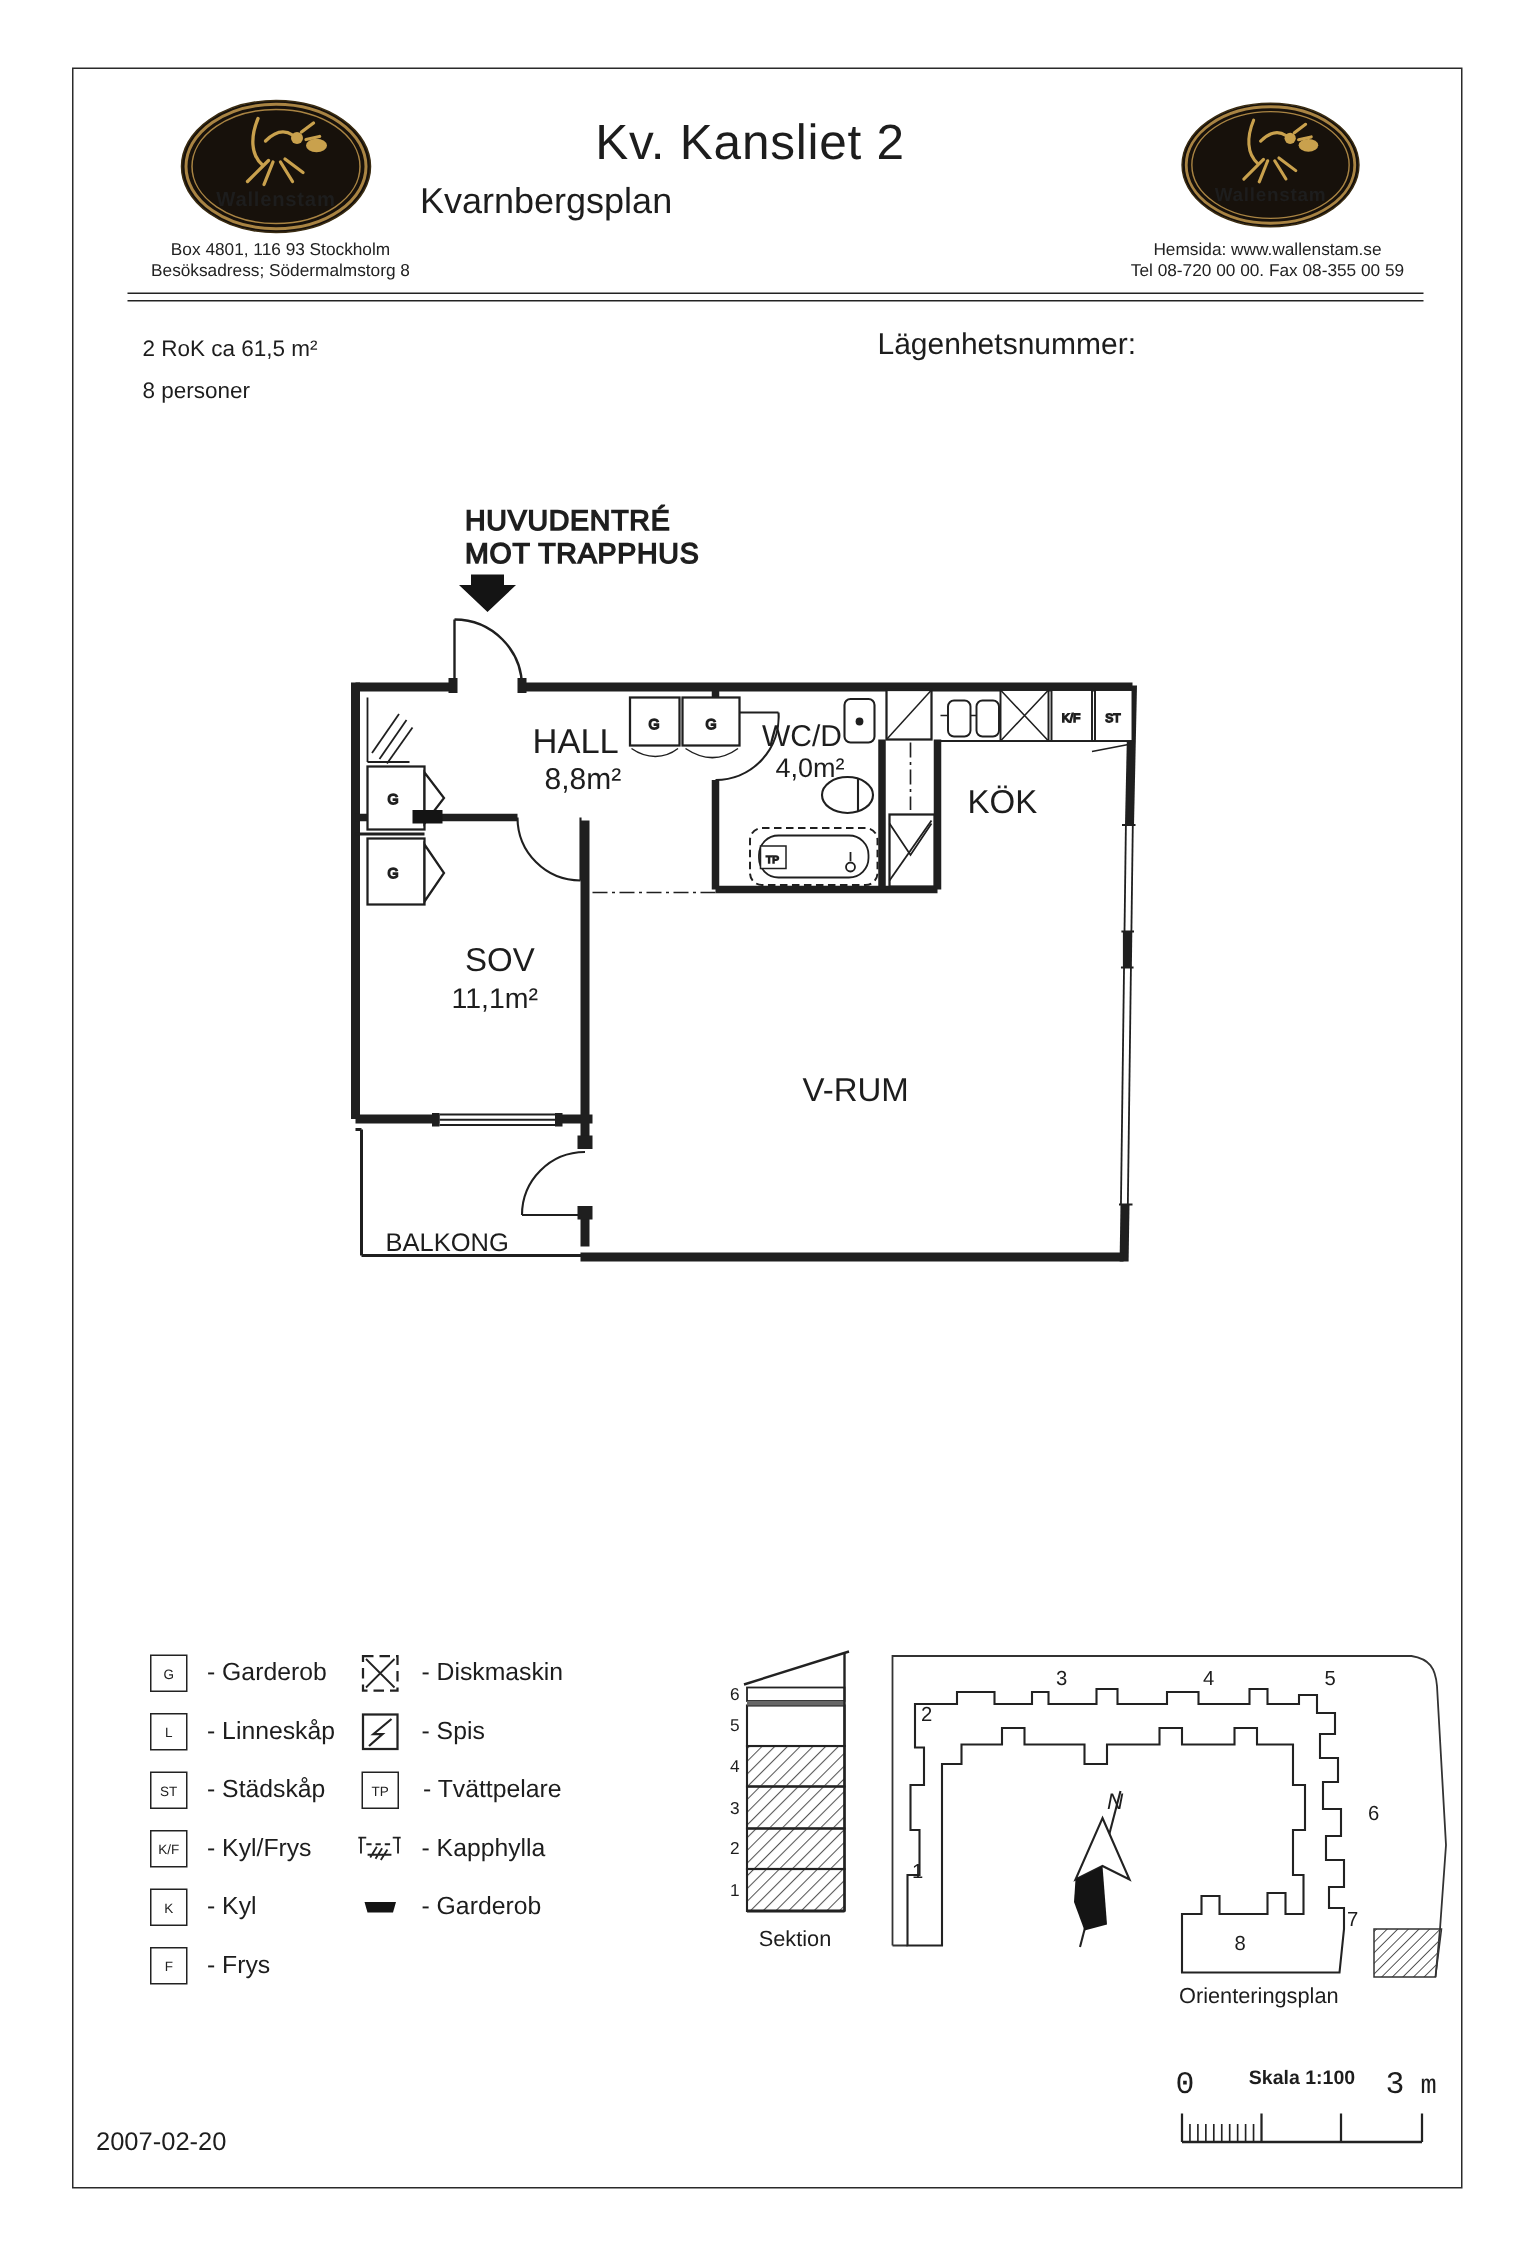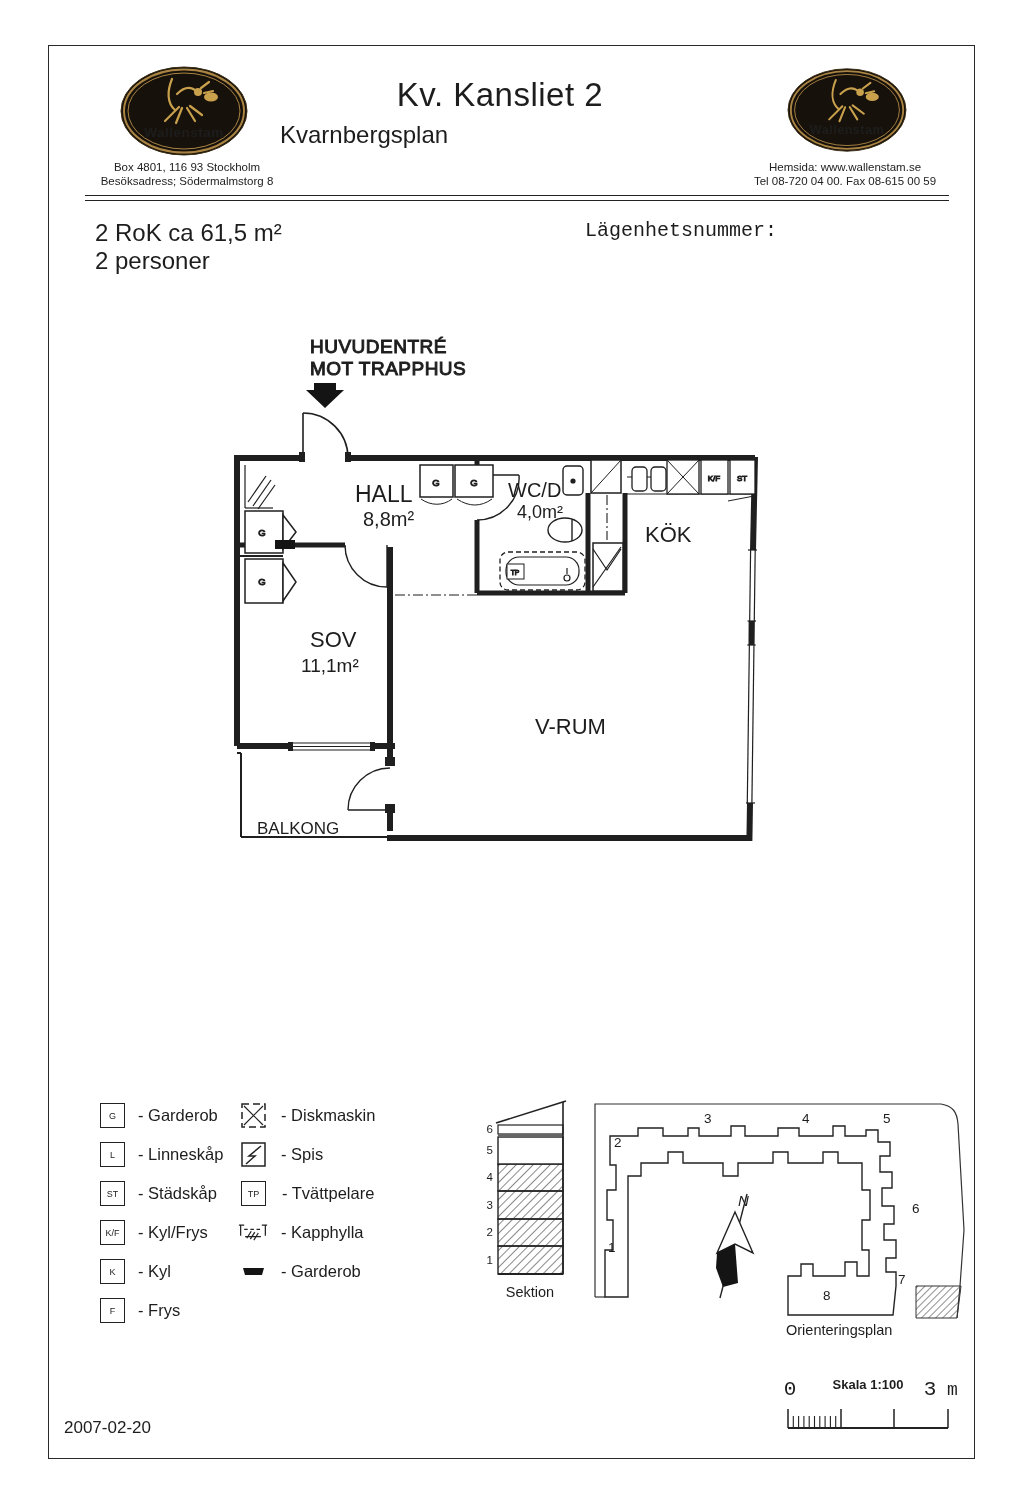--- a/index.html
+++ b/index.html
@@ -9,23 +9,23 @@
          border:1.6px solid #2a2a2a;}
   .abs{position:absolute;}
   
   #title{left:280px;top:76px;width:440px;text-align:center;font-size:33px;letter-spacing:.5px;}
   #subtitle{left:280px;top:121px;width:440px;text-align:left;font-size:24px;}
   .addr{font-size:11.5px;line-height:14px;text-align:center;color:#222;}
   #addr-left{left:62px;top:160px;width:250px;}
   #addr-right{left:735px;top:160px;width:220px;}
   #rule{left:85px;top:195px;width:864px;height:4px;border-top:1.6px solid #222;border-bottom:1.6px solid #222;}
   
-  .info{font-size:24px;line-height:28px;}
+  .info{font-size:15px;line-height:28px;}
   #apt-left{left:95px;top:219px;}
-  #apt-label{left:585px;top:219px;font-size:20px;font-family:Liberation Mono, monospace;}
+  #apt-label{left:585px;top:219px;font-size:20px;}
   #apt-nums{left:800px;top:219px;font-size:20px;line-height:28px;}
   
   .lrow{position:absolute;height:39px;display:flex;align-items:center;gap:13px;}
   .lbox{display:inline-flex;width:23px;height:23px;border:1.6px solid #222;
         align-items:center;justify-content:center;font-size:9px;color:#222;flex:none;}
   .licon{width:30px;display:flex;justify-content:center;flex:none;}
   .llabel{font-size:16.5px;color:#1d1d1d;white-space:nowrap;}
   
   #f-date{left:64px;top:1418px;font-size:17px;}
   #f-text{left:176px;top:1418px;font-size:17.2px;letter-spacing:.2px;}
@@ -79,28 +79,28 @@
       <path d="M83,24 L91,18"></path>
         <path d="M86,29 L95,27"></path>
     </g>
     <circle cx="80" cy="28" r="4" fill="#c9a14d"></circle>
     <ellipse cx="93" cy="33" rx="7" ry="4.5" fill="#c9a14d"></ellipse>
     <text x="66" y="73" text-anchor="middle" font-size="13.5" font-weight="bold" fill="#c9a14d" letter-spacing="0.5">Wallenstam</text>
   </svg>
 
   <div class="abs addr" id="addr-right">
     <div>Hemsida: www.wallenstam.se</div>
-    <div>Tel 08-720 04 00. Fax 08-615 00 59</div>
+    <div>Tel 08-720 00 00. Fax 08-355 00 59</div>
   </div>
 
   <div class="abs" id="rule"></div>
 
   <div class="abs info" id="apt-left">
     <div>2 RoK ca 61,5 m²</div>
-    <div>2 personer</div>
+    <div>8 personer</div>
   </div>
   <div class="abs" id="apt-label">Lägenhetsnummer:</div>
 
   <svg class="abs" style="left:215px;top:325px" width="560" height="530" viewBox="0 0 560 530">
     <g fill="none" stroke="#1f1f1f">
 
       <text x="95" y="28" font-size="19" letter-spacing=".5">HUVUDENTRÉ</text>
       <text x="95" y="50" font-size="19" letter-spacing=".5">MOT TRAPPHUS</text>
       <polygon points="99,58 121,58 121,65 129,65 110,83 91,65 99,65" fill="#141414" stroke="none"></polygon>
 

